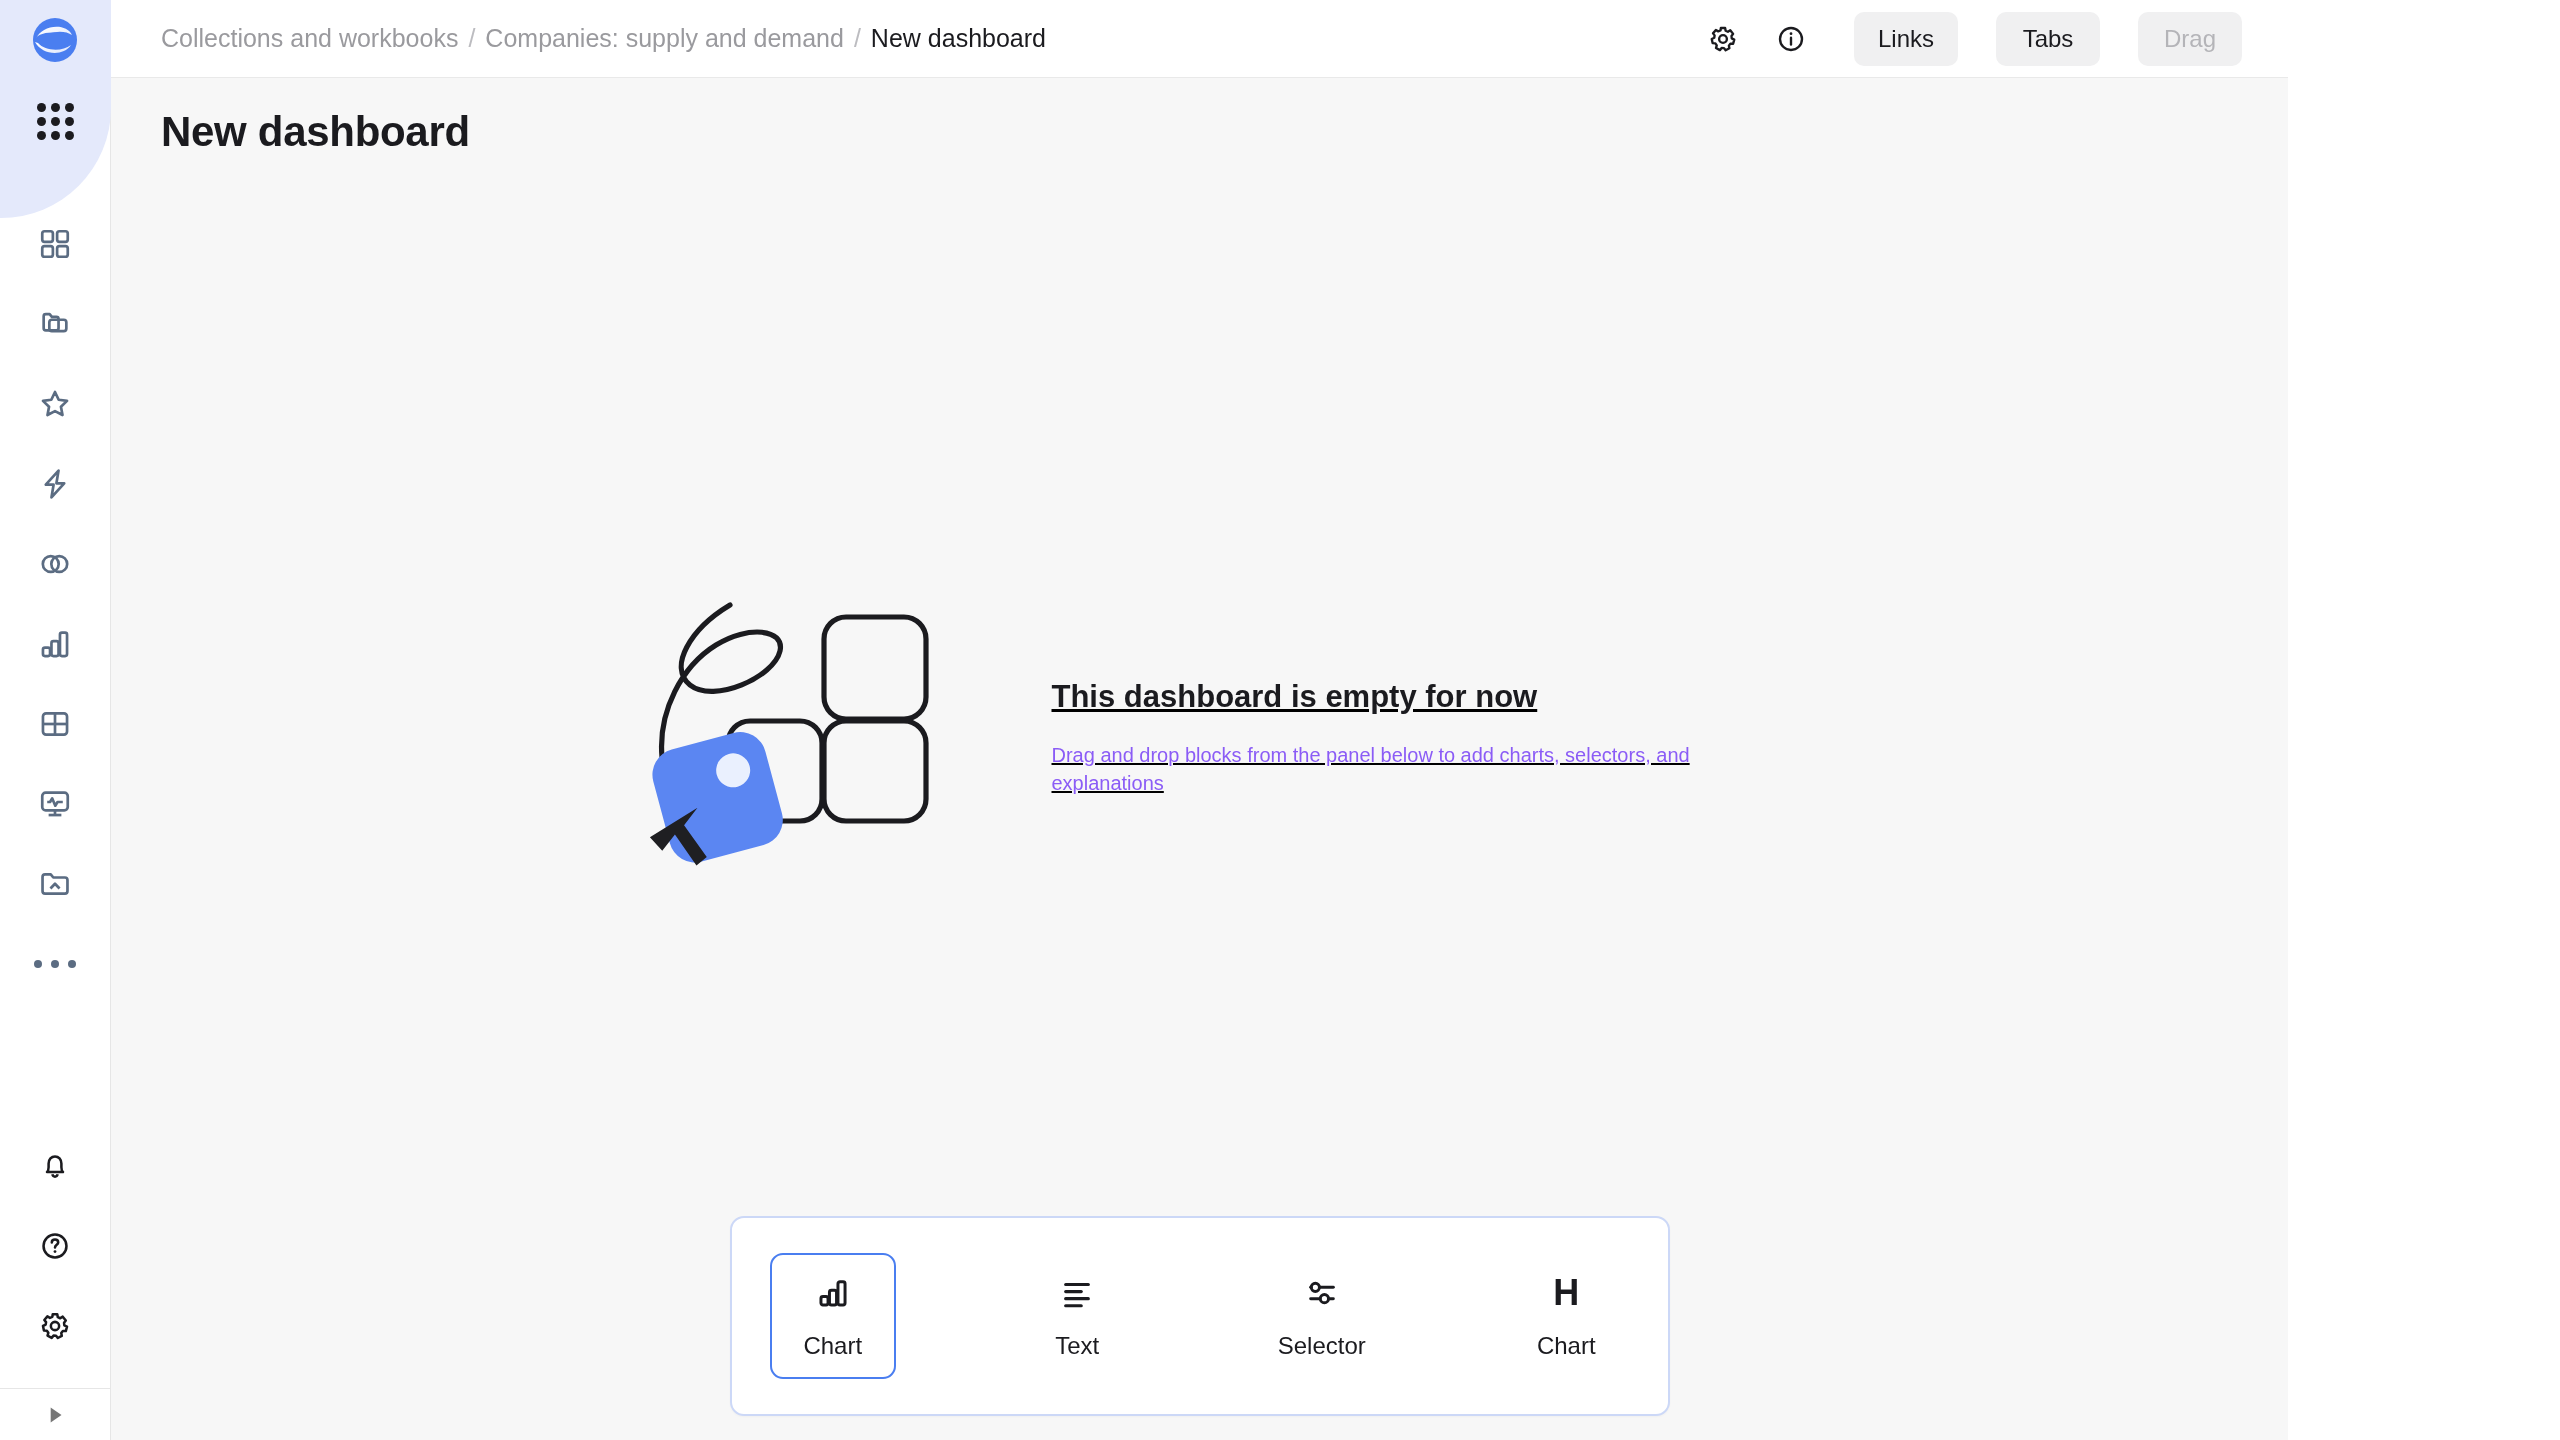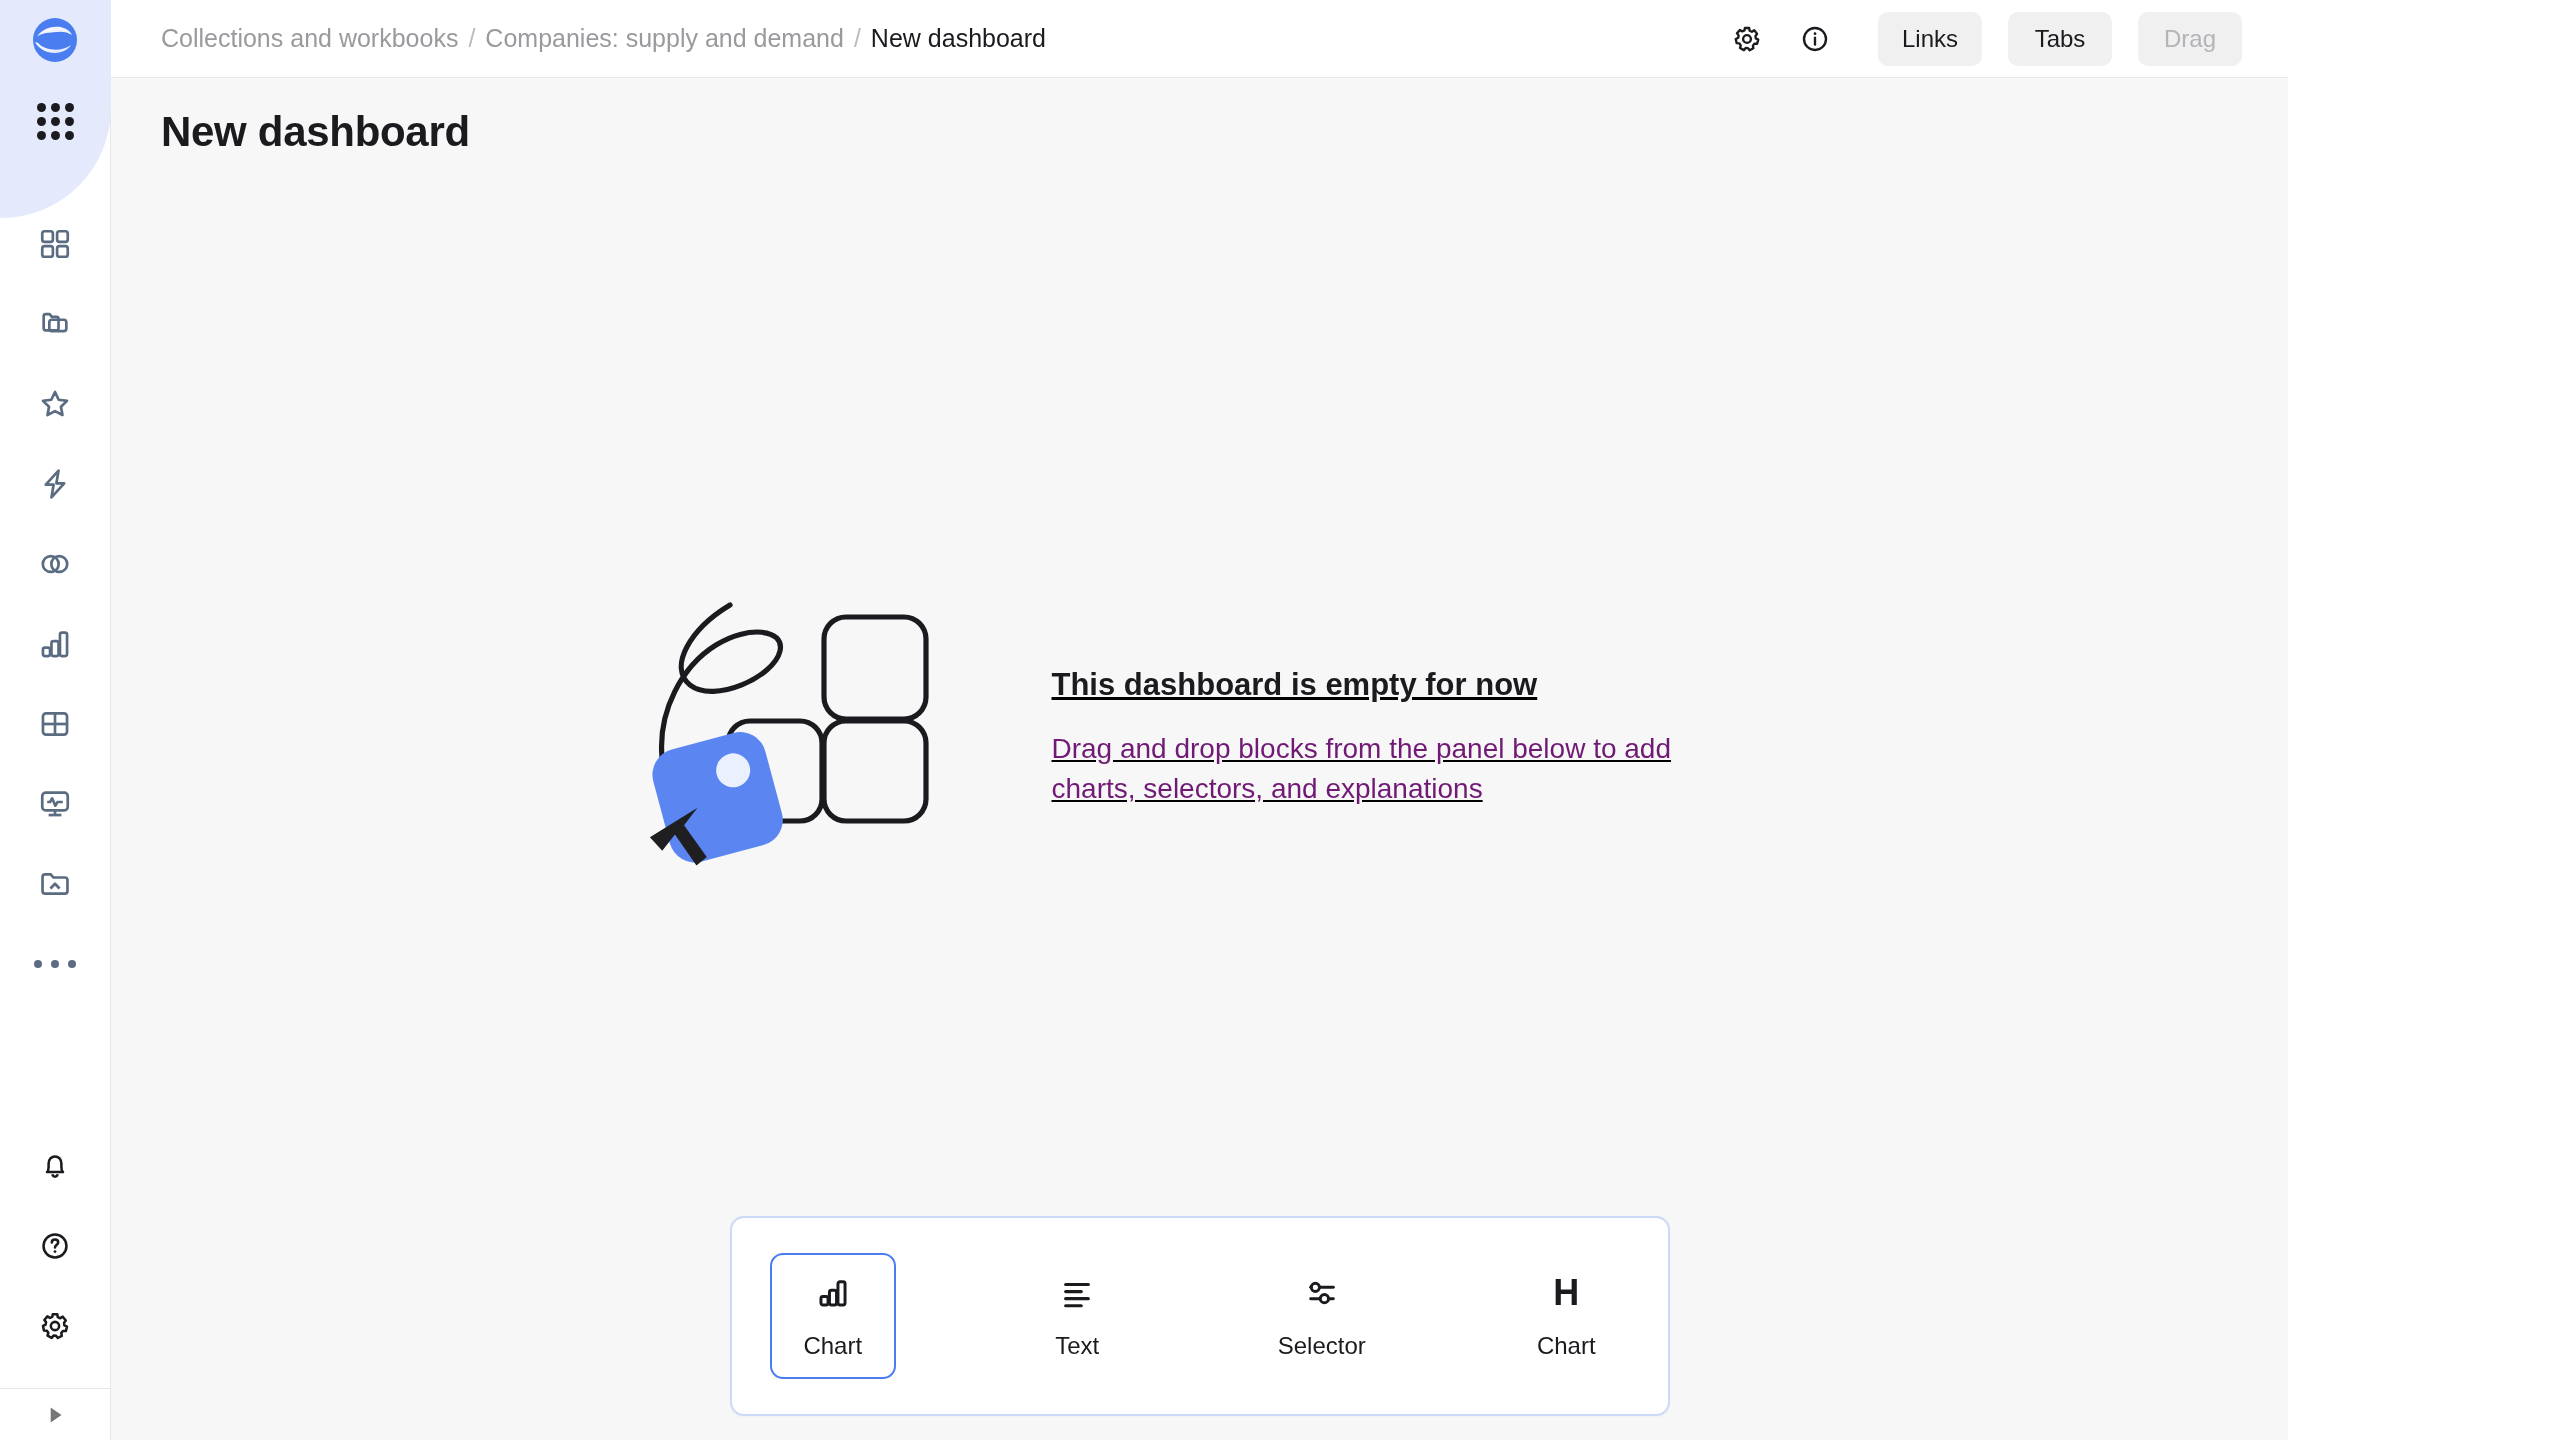--- a/index.html
+++ b/index.html
@@ -151,21 +151,21 @@
     min-width: 104px;
     padding: 0 22px;
     border-radius: 10px;
     background: #f0f0f1;
     border: none;
     font-family: "Liberation Sans", sans-serif;
     font-size: 24px;
     color: #1b1b1f;
     cursor: pointer;
     display: flex; align-items: center; justify-content: center;
-    margin-left: 16px;
+    margin-left: 28px;
   }
   .pill-btn.first { margin-left: 28px; }
   .pill-btn.disabled {
     color: #b4b4b8;
     cursor: default;
   }
 
   
   .page-title-wrap {
     flex: 0 0 auto;
@@ -196,22 +196,22 @@
   }
   .empty-illustration { flex: 0 0 auto; }
   .empty-text { max-width: 680px; text-decoration: underline; }
   .empty-title {
     font-size: 31px;
     font-weight: bold;
     color: #1b1b1f;
     margin-bottom: 26px;
   }
   .empty-sub {
-    font-size: 28px;
-    color: #701a75;
+    font-size: 20px;
+    color: #8b5cf6;
     line-height: 1.42;
   }
 
   
   .palette-wrap {
     position: absolute;
     left: 0; right: 0;
     bottom: 24px;
     display: flex;
     justify-content: center;

